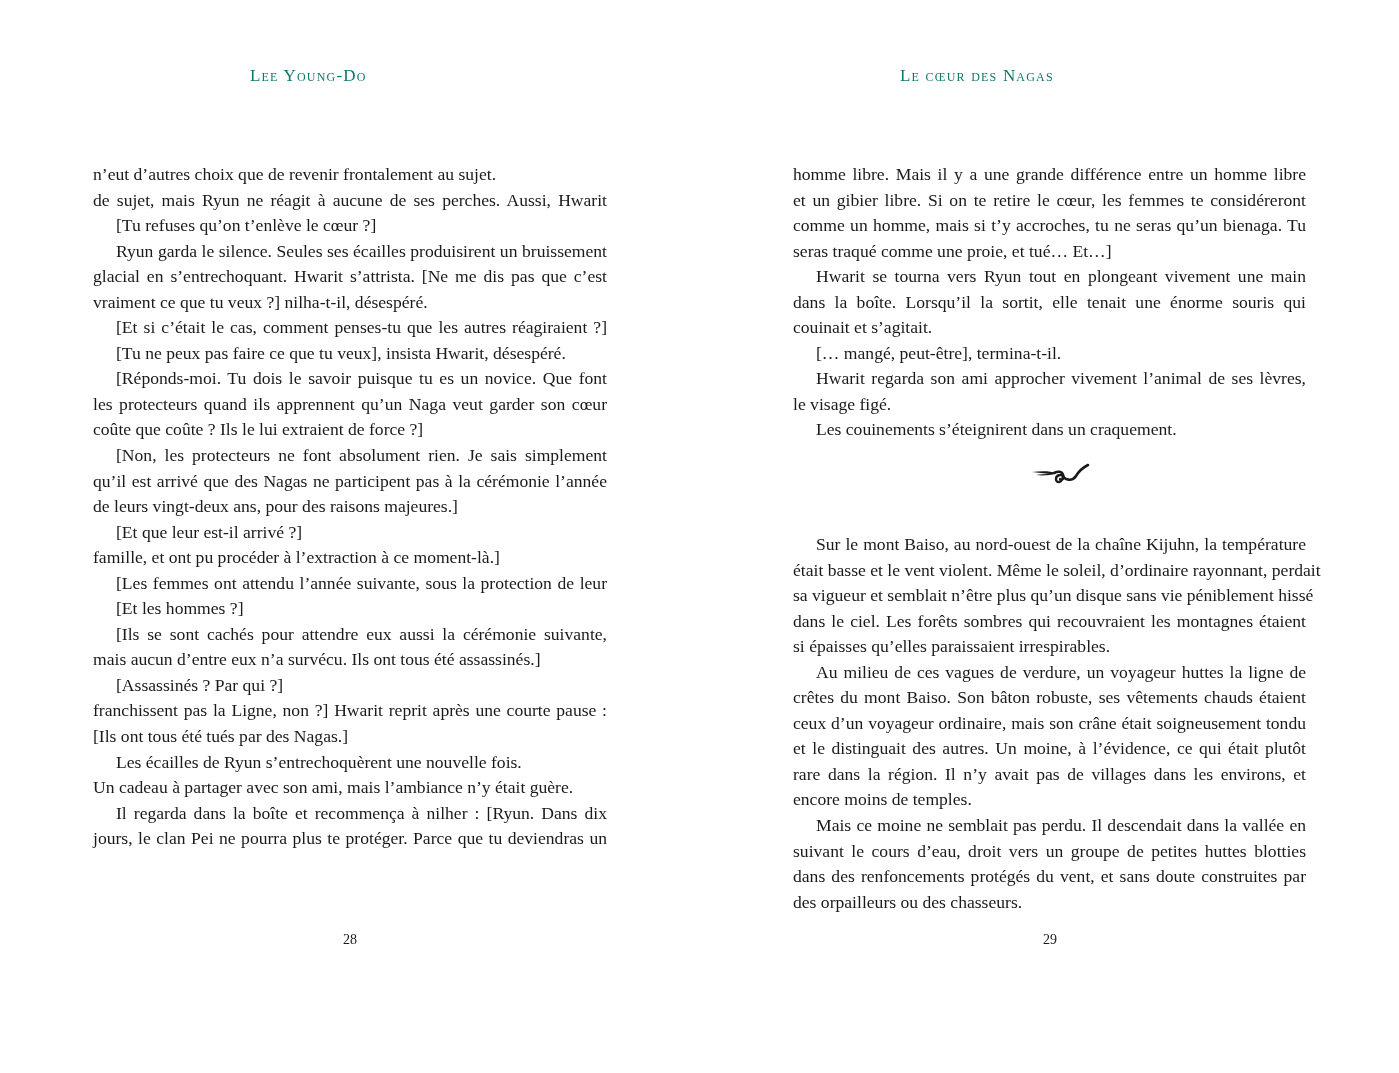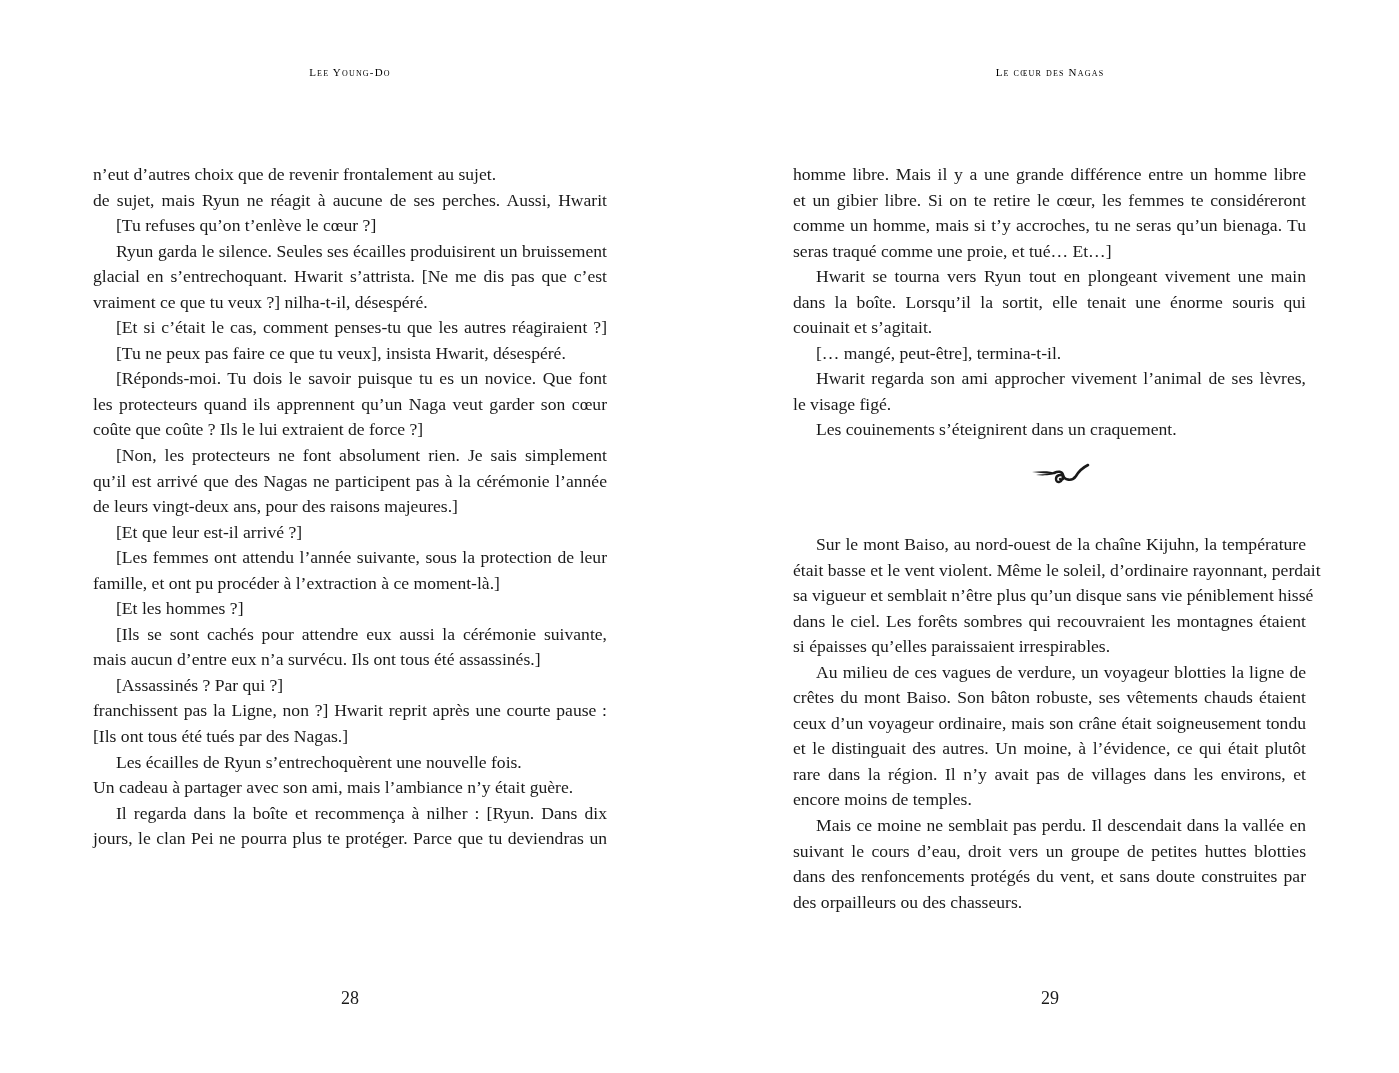--- a/index.html
+++ b/index.html
@@ -1,33 +1,33 @@
 <!DOCTYPE html>
 <html><head>
 <meta charset="utf-8">
 <style>
   html, body { margin: 0; padding: 0; background: #ffffff; }
   body { width: 1399px; height: 1073px; position: relative; overflow: hidden;
          font-family: "Liberation Serif", "DejaVu Serif", serif; color: #1a1a1a; }
   .page { position: absolute; top: 0; height: 1073px; }
   .page-left { left: 0; width: 700px; }
   .page-right { left: 700px; width: 699px; }
-  .running-head { position: absolute; top: 66px; font-size: 11px; letter-spacing: 1.2px;
-                  font-variant: small-caps; text-align: center; color: #000000; }
+  .running-head { position: absolute; top: 66px; font-size: 17px; letter-spacing: 1.2px;
+                  font-variant: small-caps; color: #0f766e; }
   .page-left .running-head { left: 250px; width: 200px; }
   .page-right .running-head { left: 200px; width: 300px; }
   .body-text { position: absolute; top: 162px; font-size: 17.6px; }
   .page-left .body-text { left: 93px; width: 514px; }
   .page-right .body-text { left: 93px; width: 513px; }
   .line { height: 25.55px; line-height: 25.55px; white-space: nowrap; display: block;
           text-align: justify; text-align-last: justify; }
   .line.last { text-align-last: left; }
   .line.indent { padding-left: 23px; }
   .ornament { position: absolute; left: 330px; top: 462px; width: 60px; height: 26px; }
-  .folio { position: absolute; top: 988px; font-size: 18px; width: 40px; text-align: center; }
+  .folio { position: absolute; top: 932px; font-size: 14px; width: 40px; text-align: center; }
   .page-left .folio { left: 330px; }
   .page-right .folio { left: 330px; }
 </style>
 </head>
 <body>
 
 <div class="page page-left">
   <div class="running-head">Lee Young-Do</div>
   <div class="body-text" id="left-body">
       <span class="line last">n’eut d’autres choix que de revenir frontalement au sujet.</span>
@@ -38,22 +38,22 @@
       <span class="line last">vraiment ce que tu veux ?] nilha-t-il, désespéré.</span>
       <span class="line indent">[Et si c’était le cas, comment penses-tu que les autres réagiraient ?]</span>
       <span class="line indent last">[Tu ne peux pas faire ce que tu veux], insista Hwarit, désespéré.</span>
       <span class="line indent">[Réponds-moi. Tu dois le savoir puisque tu es un novice. Que font</span>
       <span class="line">les protecteurs quand ils apprennent qu’un Naga veut garder son cœur</span>
       <span class="line last">coûte que coûte ? Ils le lui extraient de force ?]</span>
       <span class="line indent">[Non, les protecteurs ne font absolument rien. Je sais simplement</span>
       <span class="line">qu’il est arrivé que des Nagas ne participent pas à la cérémonie l’année</span>
       <span class="line last">de leurs vingt-deux ans, pour des raisons majeures.]</span>
       <span class="line indent last">[Et que leur est-il arrivé ?]</span>
+      <span class="line last">famille, et ont pu procéder à l’extraction à ce moment-là.]</span>
       <span class="line indent">[Les femmes ont attendu l’année suivante, sous la protection de leur</span>
-      <span class="line last">famille, et ont pu procéder à l’extraction à ce moment-là.]</span>
       <span class="line indent last">[Et les hommes ?]</span>
       <span class="line indent">[Ils se sont cachés pour attendre eux aussi la cérémonie suivante,</span>
       <span class="line last">mais aucun d’entre eux n’a survécu. Ils ont tous été assassinés.]</span>
       <span class="line indent last">[Assassinés ? Par qui ?]</span>
       <span class="line">franchissent pas la Ligne, non ?] Hwarit reprit après une courte pause :</span>
       <span class="line last">[Ils ont tous été tués par des Nagas.]</span>
       <span class="line indent last">Les écailles de Ryun s’entrechoquèrent une nouvelle fois.</span>
       <span class="line last">Un cadeau à partager avec son ami, mais l’ambiance n’y était guère.</span>
       <span class="line indent">Il regarda dans la boîte et recommença à nilher : [Ryun. Dans dix</span>
       <span class="line">jours, le clan Pei ne pourra plus te protéger. Parce que tu deviendras un</span>
@@ -82,21 +82,21 @@
       <path d="M24 11 C 28 9, 32 9, 33 13 C 34 18, 42 20, 46 14 C 49 9, 54 5, 58 3" stroke="#1a1a1a" stroke-width="2.6" fill="none" stroke-linecap="round"></path>
       <path d="M33 13 C 33 21, 26 22, 26 17 C 26 13, 31 12, 33 14 C 35 17, 31 19, 30 17" stroke="#1a1a1a" stroke-width="2.4" fill="none" stroke-linecap="round"></path>
     </svg>
   </div>
   <div class="body-text" id="right-body-b" style="top:532px">
       <span class="line indent">Sur le mont Baiso, au nord-ouest de la chaîne Kijuhn, la température</span>
       <span class="line">était basse et le vent violent. Même le soleil, d’ordinaire rayonnant, perdait</span>
       <span class="line">sa vigueur et semblait n’être plus qu’un disque sans vie péniblement hissé</span>
       <span class="line">dans le ciel. Les forêts sombres qui recouvraient les montagnes étaient</span>
       <span class="line last">si épaisses qu’elles paraissaient irrespirables.</span>
-      <span class="line indent">Au milieu de ces vagues de verdure, un voyageur blotties la ligne de</span>
+      <span class="line indent">Au milieu de ces vagues de verdure, un voyageur huttes la ligne de</span>
       <span class="line">crêtes du mont Baiso. Son bâton robuste, ses vêtements chauds étaient</span>
       <span class="line">ceux d’un voyageur ordinaire, mais son crâne était soigneusement tondu</span>
       <span class="line">et le distinguait des autres. Un moine, à l’évidence, ce qui était plutôt</span>
       <span class="line">rare dans la région. Il n’y avait pas de villages dans les environs, et</span>
       <span class="line last">encore moins de temples.</span>
       <span class="line indent">Mais ce moine ne semblait pas perdu. Il descendait dans la vallée en</span>
       <span class="line">suivant le cours d’eau, droit vers un groupe de petites huttes blotties</span>
       <span class="line">dans des renfoncements protégés du vent, et sans doute construites par</span>
       <span class="line last">des orpailleurs ou des chasseurs.</span>
     </div>

